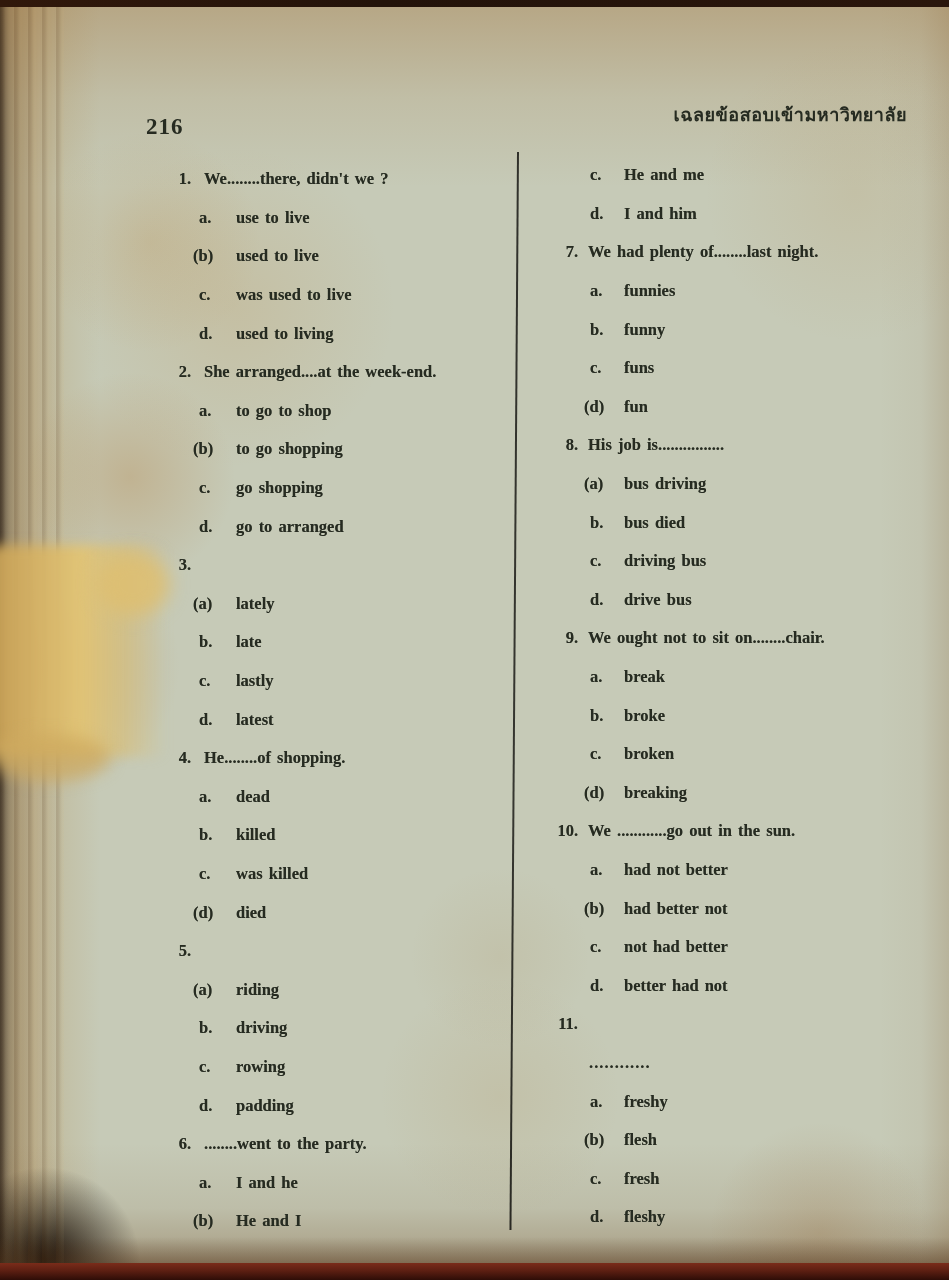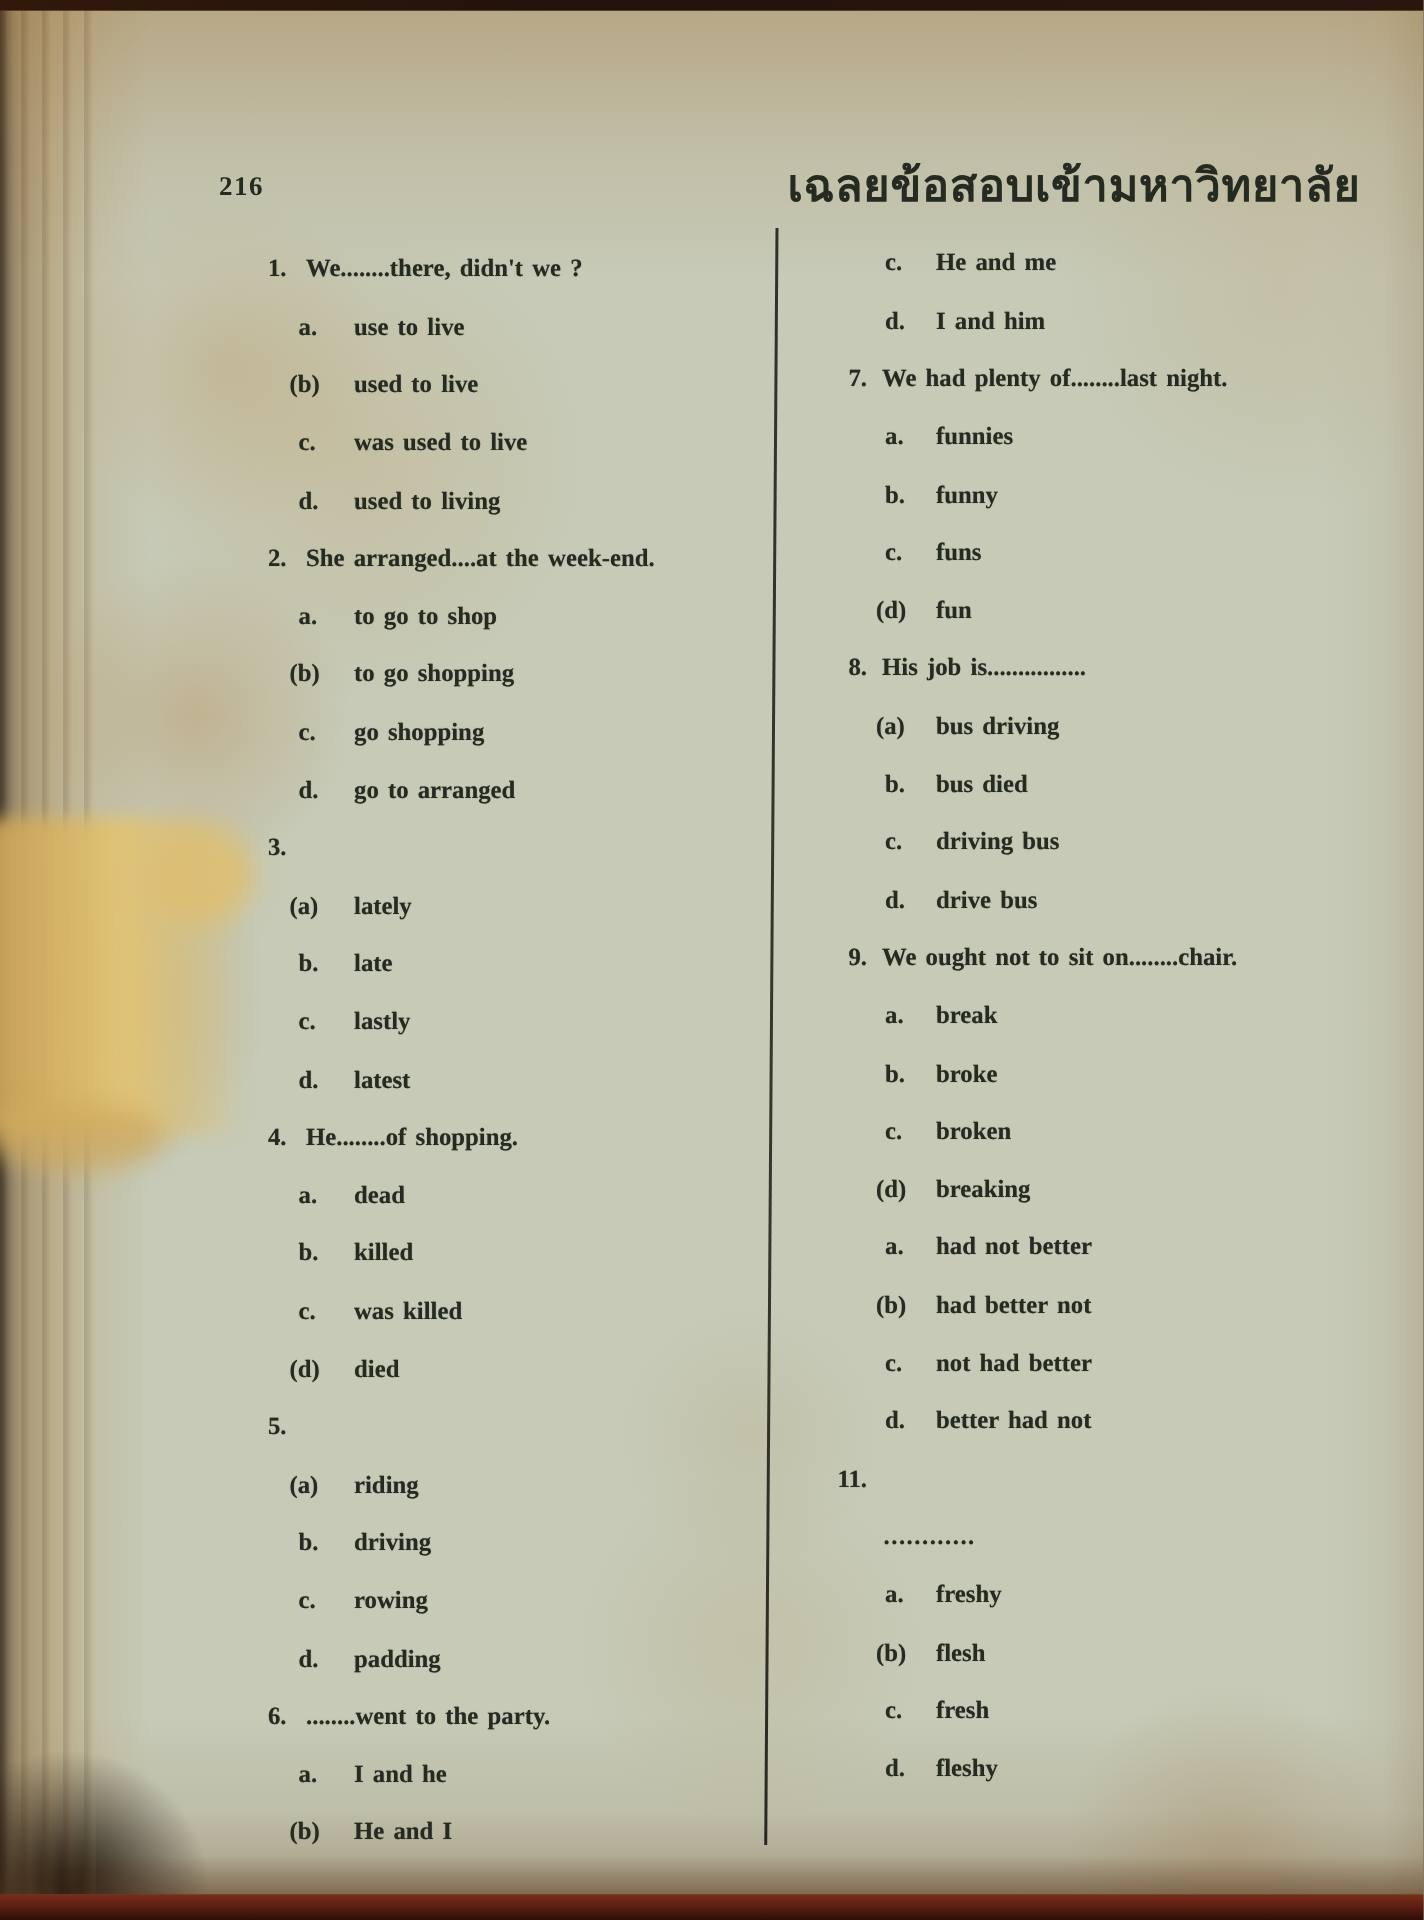--- a/index.html
+++ b/index.html
@@ -51,26 +51,26 @@
     background:rgba(222,190,112,0.85);filter:blur(9px);border-radius:50%;
   }
   .streak3{
     position:absolute;left:-10px;top:735px;width:120px;height:46px;
     background:rgba(205,170,95,0.75);filter:blur(8px);border-radius:50%;
   }
   
   .ink{color:#262b21;}
   .page-number{
     position:absolute;left:146px;top:114px;
-    font-size:18px;font-weight:700;letter-spacing:1px;
+    font-size:23px;font-weight:700;letter-spacing:1px;
   }
   .thai-header{
     position:absolute;right:42px;top:100px;
     font-family:"DejaVu Sans","Liberation Sans",sans-serif;
-    font-size:30px;font-weight:700;letter-spacing:0.5px;
+    font-size:18px;font-weight:700;letter-spacing:0.5px;
   }
   .divider{
     position:absolute;left:517px;top:152px;width:2.4px;height:1078px;
     background:linear-gradient(180deg,#1c1c18 0%,#22221d 60%,#151511 100%);
     transform:rotate(0.4deg);transform-origin:top center;opacity:.88;
   }
   .col{position:absolute;font-size:16.5px;font-weight:700;word-spacing:2px;}
   .col-left{left:165px;top:160px;width:345px;}
   .col-right{left:550px;top:156px;width:390px;}
   .row{height:38.6px;display:flex;align-items:center;white-space:nowrap;
@@ -274,20 +274,24 @@
       <span class="otext">broke</span>
     </div>
     <div class="row opt">
       <span class="olab">c.</span>
       <span class="otext">broken</span>
     </div>
     <div class="row opt">
       <span class="olab paren">(d)</span>
       <span class="otext">breaking</span>
     </div>
+    <div class="row q">
+      <span class="qnum">10.</span>
+      <span class="qtext">We ............go out in the sun.</span>
+    </div>
     <div class="row opt">
       <span class="olab">a.</span>
       <span class="otext">had not better</span>
     </div>
     <div class="row opt">
       <span class="olab paren">(b)</span>
       <span class="otext">had better not</span>
     </div>
     <div class="row opt">
       <span class="olab">c.</span>

